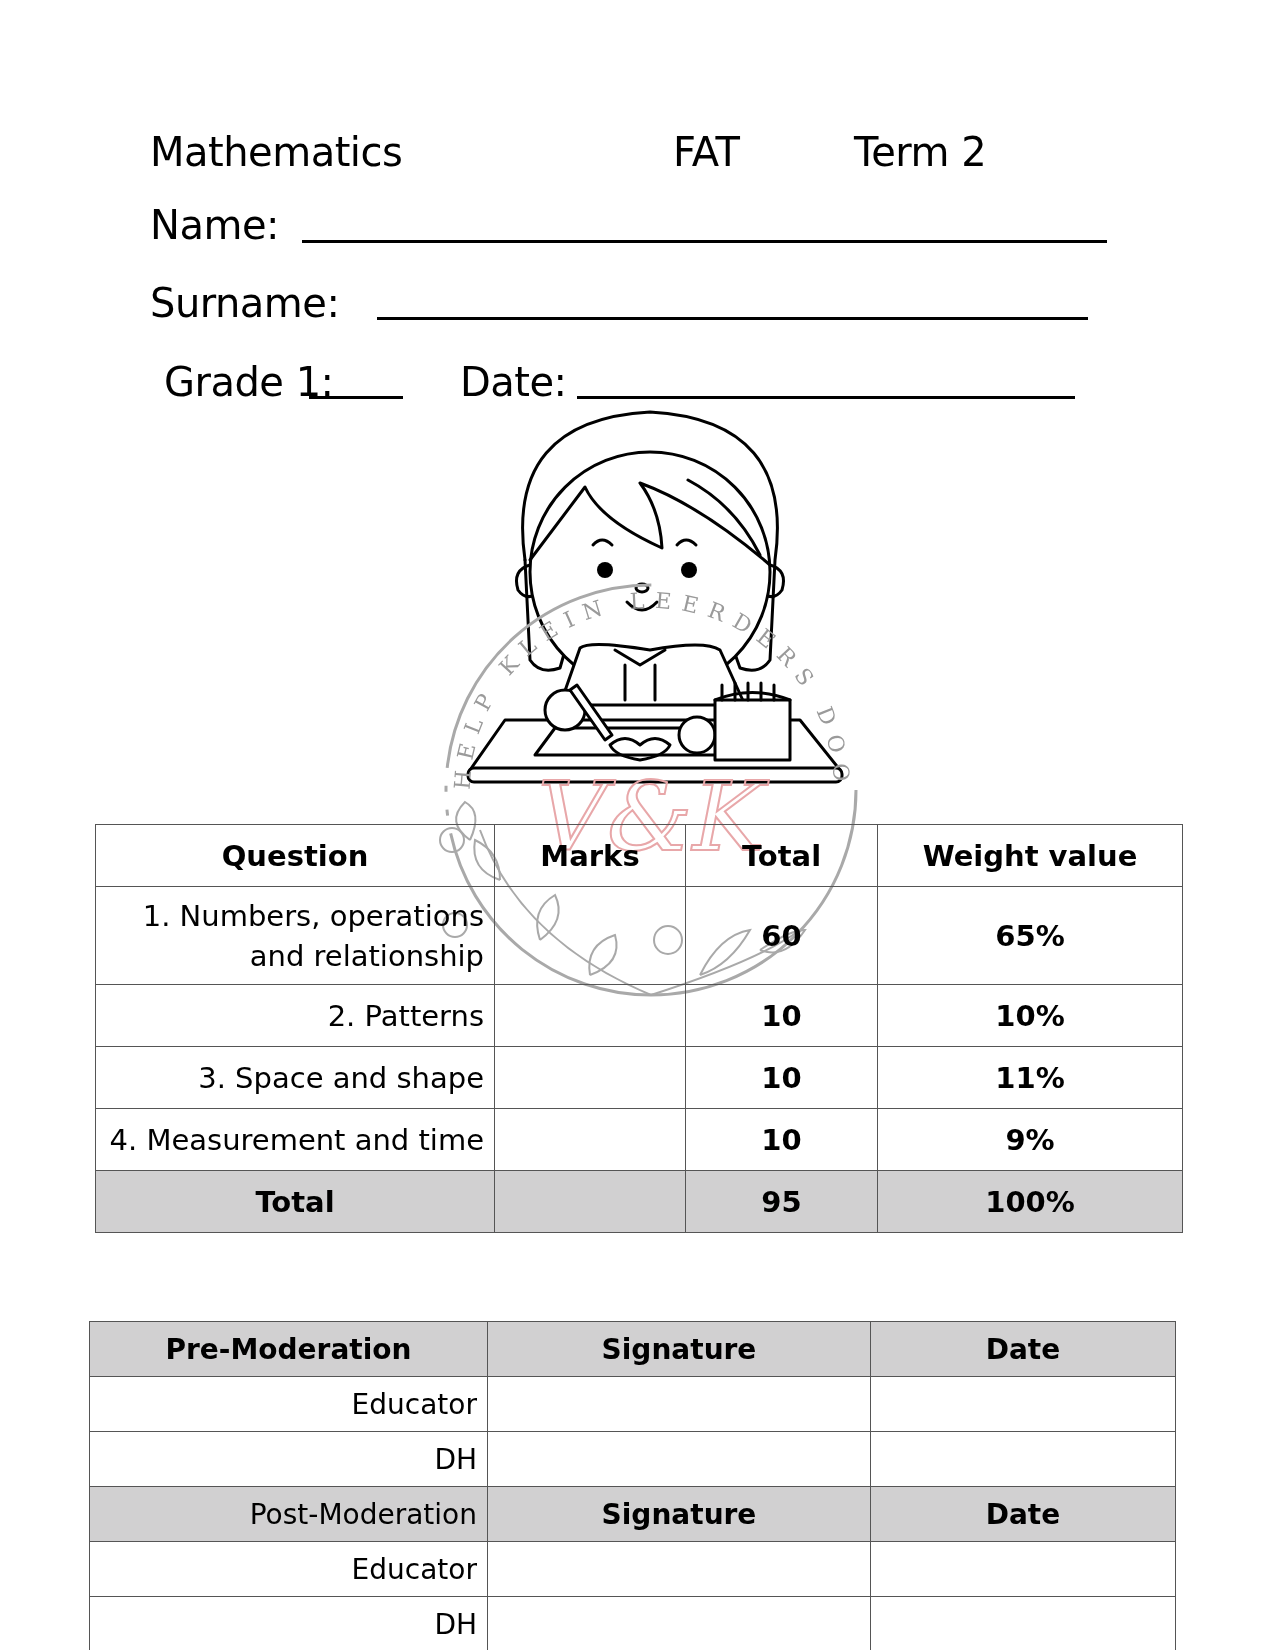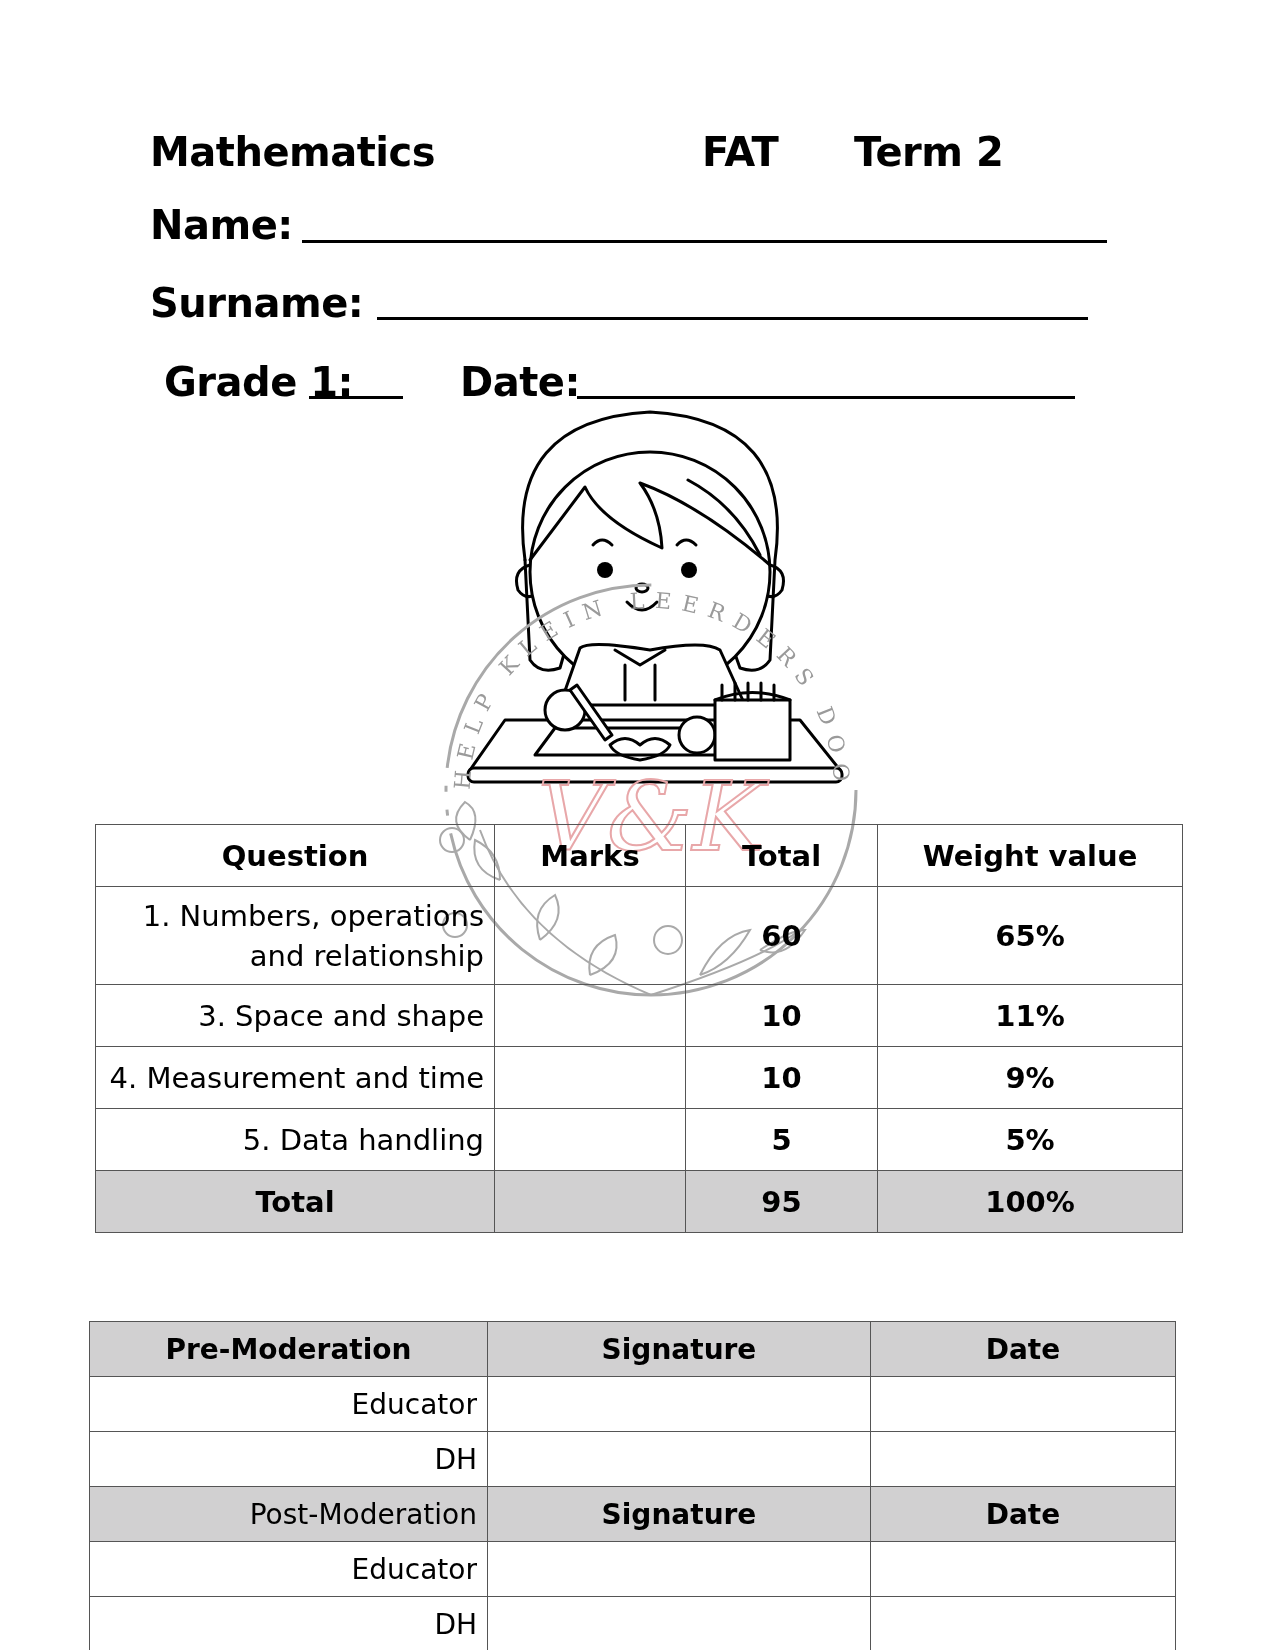--- a/index.html
+++ b/index.html
@@ -1,36 +1,36 @@
 <!DOCTYPE html>
 <html><head>
 <meta charset="utf-8">
 <style>
   html, body { margin:0; padding:0; background:#ffffff; }
   body { width:1275px; height:1650px; position:relative; overflow:hidden;
          font-family:"DejaVu Sans", sans-serif; color:#000; }
-  .abs { position:absolute;font-weight:bold; }
+  .abs { position:absolute; }
   .hdr { font-size:40px; line-height:44px; white-space:nowrap; letter-spacing:-0.5px; }
   .uline { position:absolute; height:3px; background:#000; }
   .art { position:absolute; left:0; top:0; width:1275px; height:1650px; pointer-events:none; }
   table.grid { position:absolute; border-collapse:collapse; table-layout:fixed; }
   table.grid td { border:1.5px solid #555; padding:0 10px; font-size:29px; vertical-align:middle; background:transparent;text-align:right; }
   table.grid td.c { text-align:center;font-weight:bold; }
   table.grid tr.shade td { background:#d1d0d1; }
   .wrap-indent { padding-left:36px !important; text-indent:-26px; line-height:40px; }
   #t1 { left:95px; top:824px; width:1087px; }
   #t2 { left:89px; top:1285px; width:1086px;margin-top:36px; }
   #t2 td { font-size:28px; }
   .wm-layer { position:absolute; left:0; top:0; width:1275px; height:1650px; pointer-events:none; }
 </style>
 </head>
 <body>
 
 <div class="abs hdr" style="left:150px;top:130px;">Mathematics</div>
-<div class="abs hdr" style="left:673px;top:130px;margin-left:29px;">FAT</div>
+<div class="abs hdr" style="left:673px;top:130px;">FAT</div>
 <div class="abs hdr" style="left:854px;top:130px;">Term 2</div>
 
 <div class="abs hdr" style="left:150px;top:203px;">Name:</div>
 <div class="uline" style="left:302px;top:240px;width:805px;"></div>
 
 <div class="abs hdr" style="left:150px;top:281px;">Surname:</div>
 <div class="uline" style="left:377px;top:317px;width:711px;"></div>
 
 <div class="abs hdr" style="left:164px;top:360px;">Grade 1:</div>
 <div class="uline" style="left:309px;top:396px;width:94px;"></div>
@@ -121,36 +121,36 @@
     <td class="c">Total</td>
     <td class="c">Weight value</td>
   </tr>
   <tr style="height:98px">
     <td class="wrap-indent">1. Numbers, operations and relationship</td>
     <td class="c"></td>
     <td class="c">60</td>
     <td class="c">65%</td>
   </tr>
   <tr style="height:62px">
+    <td>2. Patterns</td>
+    <td class="c"></td>
+    <td class="c">10</td>
+    <td class="c">10%</td>
+  </tr>
+  <tr style="height:62px">
     <td>3. Space and shape</td>
     <td class="c"></td>
     <td class="c">10</td>
     <td class="c">11%</td>
   </tr>
   <tr style="height:62px">
     <td>4. Measurement and time</td>
     <td class="c"></td>
     <td class="c">10</td>
     <td class="c">9%</td>
-  </tr>
-  <tr style="height:62px">
-    <td>5. Data handling</td>
-    <td class="c"></td>
-    <td class="c">5</td>
-    <td class="c">5%</td>
   </tr>
   <tr class="shade" style="height:62px">
     <td class="c">Total</td>
     <td class="c"></td>
     <td class="c">95</td>
     <td class="c">100%</td>
   </tr>
 </tbody>
   </table>
 

